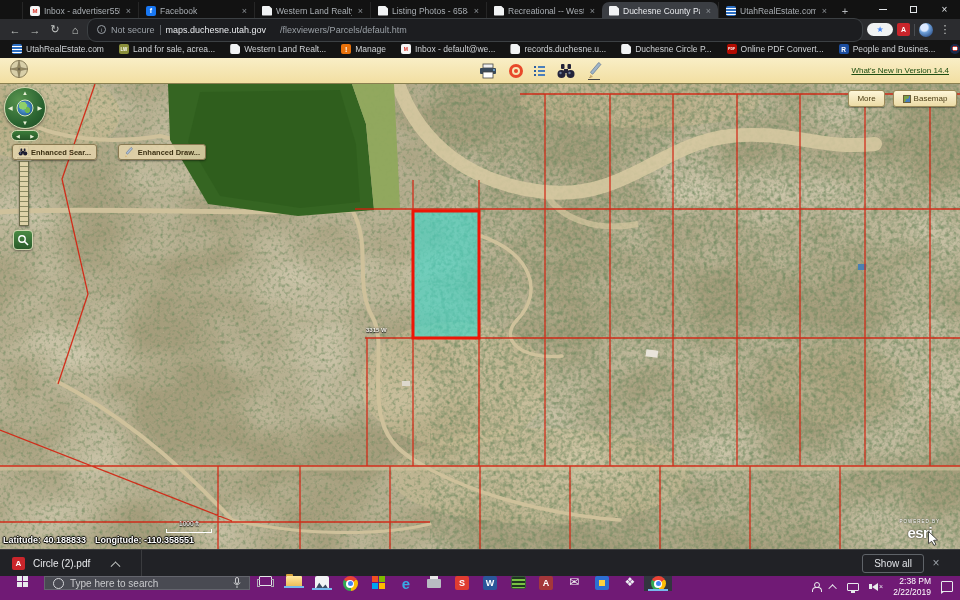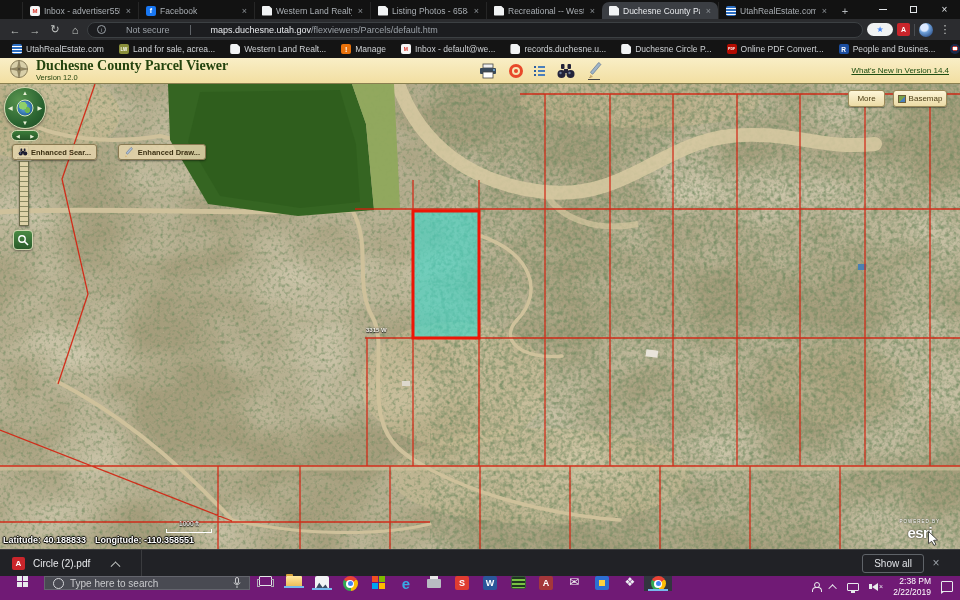--- a/index.html
+++ b/index.html
@@ -25,29 +25,29 @@
   .newtab{width:22px;height:17px;display:flex;align-items:center;justify-content:center;
     color:#b6babe;font-size:11px;}
   .wincontrols{margin-left:auto;display:flex;height:19px;}
   .wc{width:31px;display:flex;align-items:center;justify-content:center;color:#e2e5e8;font-size:10px;}
   .wc-min i{display:block;width:8px;border-bottom:1px solid #e2e5e8;}
   .wc-max i{display:block;width:7px;height:7px;border:1px solid #e2e5e8;}
 
   
   .navbar{height:21px;background:#2b2c2f;display:flex;align-items:center;gap:4px;padding:0 7px;}
   .navbtn{width:16px;text-align:center;color:#c4c7c5;font-size:11px;flex:0 0 auto;}
-  .addrpill{flex:1;height:16px;background:#1c1d20;border:1px solid #3c4043;border-radius:9px;
-    display:flex;align-items:center;gap:20px;padding:0 9px;font-size:9px;min-width:0;}
+  .addrpill{flex:1;height:24px;background:#1c1d20;border:1px solid #3c4043;border-radius:9px;
+    display:flex;align-items:center;gap:5px;padding:0 9px;font-size:9px;min-width:0;}
   .infoicon{width:9px;height:9px;border:1px solid #9aa0a6;border-radius:50%;color:#9aa0a6;
     font-size:6px;display:flex;align-items:center;justify-content:center;flex:0 0 auto;font-style:normal;}
   .sec{color:#9aa0a6;}
   .pilldiv{width:1px;height:10px;background:#5f6368;}
   .urlwrap{white-space:nowrap;overflow:hidden;}
   .domain{color:#e8eaed;}
-  .path{color:#9aa0a6;}
+  .path{color:#9aa0a6;margin-left:14px;}
   .starpill{width:26px;height:13px;background:#f1f3f4;border-radius:7px;display:flex;
     align-items:center;justify-content:center;color:#4285f4;font-size:8px;flex:0 0 auto;}
   .pdfext{width:13px;height:13px;background:#c9252b;border-radius:2px;color:#fff;font-size:7px;
     font-weight:bold;display:flex;align-items:center;justify-content:center;flex:0 0 auto;}
   .extdiv{width:1px;height:12px;background:#4a4d51;}
   .avatar{width:14px;height:14px;border-radius:50%;flex:0 0 auto;
     background:radial-gradient(circle at 38% 32%,#dce9ff 0 28%,#6fa0d8 40%,#2a4d86 85%);}
 
   
   .bookbar{height:18px;background:#141414;display:flex;align-items:center;gap:15px;
@@ -105,21 +105,21 @@
     align-items:center;justify-content:center;box-shadow:0 1px 2px rgba(0,0,0,.4);}
   .minwin{position:absolute;height:16px;display:flex;align-items:center;gap:3px;padding:0 5px;
     background:rgba(226,211,170,.88);border:1px solid #8a7a52;border-radius:3px;
     box-shadow:0 1px 2px rgba(0,0,0,.45);font-size:7.5px;font-weight:bold;color:#3a2f12;white-space:nowrap;}
   .w1{left:12px;top:60px;width:85px;}
   .w2{left:118px;top:60px;width:88px;}
   .mapbtn{position:absolute;top:6px;height:17px;border:1px solid #9a8a5a;border-radius:3px;
     background:linear-gradient(#fdf6d8,#ecdba6);font-size:8px;color:#4a3c14;display:flex;
     align-items:center;justify-content:center;gap:3px;box-shadow:0 1px 1px rgba(0,0,0,.35);}
   .morebtn{left:848px;width:37px;}
-  .basebtn{left:893px;width:54px;}
+  .basebtn{left:893px;width:64px;}
   .baseicn{width:8px;height:8px;background:linear-gradient(135deg,#7aa04a 0 50%,#4a7ebb 50%);border:1px solid #6b5f38;}
   .scalebar{position:absolute;left:166px;top:437px;width:46px;text-align:center;}
   .scalelabel{font-size:6.5px;color:#fff;text-shadow:0 0 2px #000,0 1px 1px #000;line-height:1;}
   .scaleline{height:4px;border-left:1px solid #fff;border-right:1px solid #fff;border-bottom:1px solid #fff;margin-top:1px;}
   .roadlabel{position:absolute;left:366px;top:243px;font-size:6px;font-weight:bold;color:#f3f0e6;
     text-shadow:0 0 2px #333,0 1px 1px #222;}
   .latlong{position:absolute;left:3px;top:451px;font-size:9px;font-weight:bold;color:#fff;display:flex;gap:9px;
     text-shadow:-1px 0 1px #000,1px 0 1px #000,0 -1px 1px #000,0 1px 1px #000;}
   .esrilogo{position:absolute;right:20px;top:436px;text-align:center;color:#fff;
     text-shadow:0 0 2px rgba(0,0,0,.9);}
@@ -314,24 +314,20 @@
   </div>
 
   <div class="appheader">
     <span class="compass">
       <svg width="20" height="20" viewBox="0 0 20 20">
         <circle cx="10" cy="10" r="8.5" fill="#d8cfa8" stroke="#8a7f5a" stroke-width="1"></circle>
         <path d="M10 1.5 L11.5 8.5 L18.5 10 L11.5 11.5 L10 18.5 L8.5 11.5 L1.5 10 L8.5 8.5 Z" fill="#9a8f66" stroke="#6b6147" stroke-width="0.5"></path>
         <circle cx="10" cy="10" r="1.5" fill="#6b6147"></circle>
       </svg>
     </span>
-    <div>
-      <div class="apptitle">Duchesne County Parcel Viewer</div>
-      <div class="appver">Version 12.0</div>
-    </div>
     <div class="tools">
       <span class="tool">
         <svg width="19" height="16" viewBox="0 0 19 16">
           <rect x="4" y="1" width="10" height="4" fill="#f0f0f0" stroke="#444" stroke-width="0.8"></rect>
           <rect x="1" y="5" width="16" height="6" rx="1" fill="#3a4a5a"></rect>
           <rect x="4" y="9" width="10" height="6" fill="#fff" stroke="#444" stroke-width="0.8"></rect>
           <circle cx="15" cy="7" r="1" fill="#7ab0e0"></circle>
         </svg>
       </span>
       <span class="tool t-target"></span>

